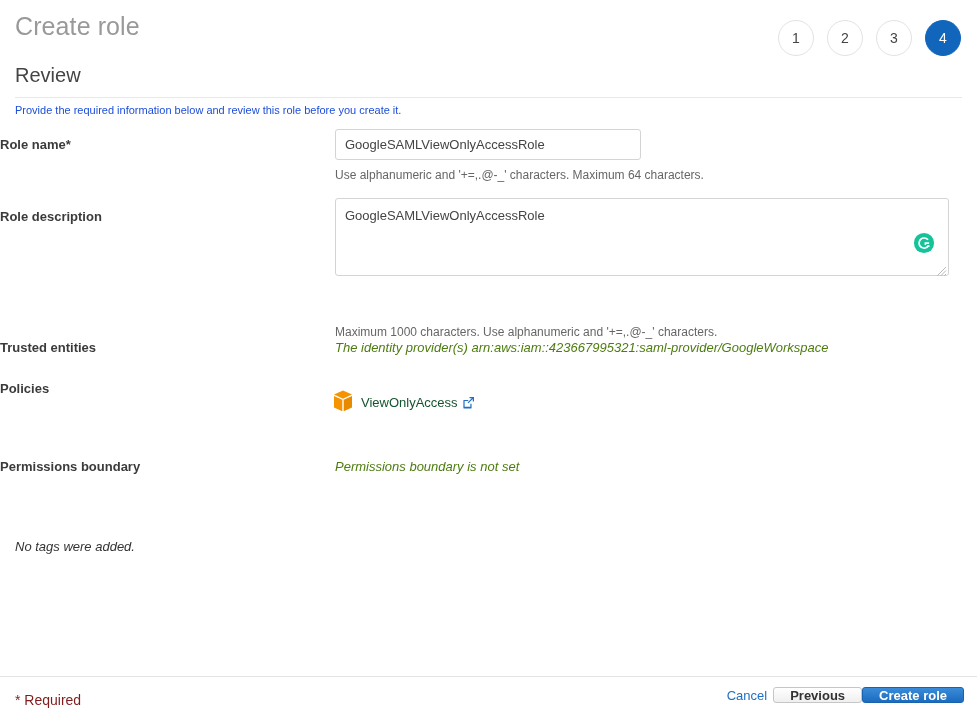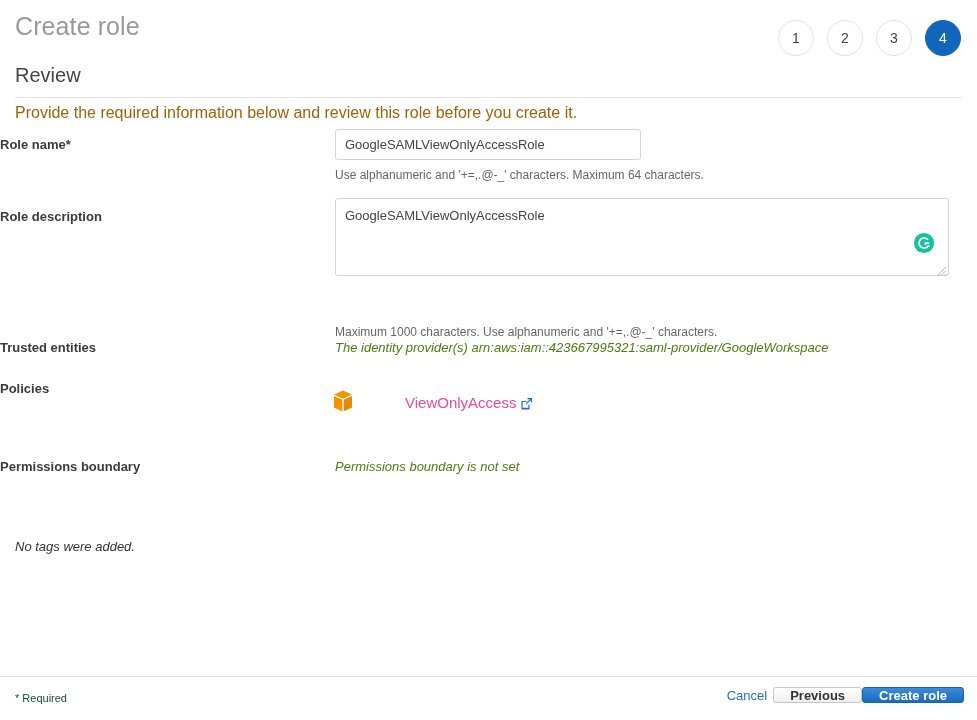--- a/index.html
+++ b/index.html
@@ -73,22 +73,22 @@
     left: 15px;
     right: 15px;
     top: 97px;
     height: 1px;
     background: #e7e7e7;
   }
   .intro {
     position: absolute;
     left: 15px;
     top: 104px;
-    font-size: 16px;
-    color: #a16207;
+    font-size: 11px;
+    color: #1d4ed8;
   }
 
   
   .form {
     position: absolute;
     left: 0;
     top: 128px;
     right: 0;
   }
   .row {
@@ -175,25 +175,24 @@
 
   
   .policy-line {
     position: absolute;
     left: 333px;
     display: flex;
     align-items: center;
     gap: 8px;
   }
   .policy-link {
-    font-size: 15px;
-    color: #ec4899;
+    font-size: 13px;
+    color: #14532d;
     text-decoration: none;
     cursor: pointer;
-    margin-left: 44px;
   }
   .ext-icon { display: inline-block; vertical-align: -2px; margin-left: 4px; }
 
   .no-tags {
     position: absolute;
     left: 15px;
     top: 539px;
     font-size: 13px;
     font-style: italic;
     color: #333333;
@@ -210,22 +209,22 @@
   .footer {
     position: absolute;
     left: 0; right: 0;
     top: 677px;
     height: 43px;
   }
   .required-note {
     position: absolute;
     left: 15px;
     top: 15px;
-    font-size: 11px;
-    color: #14532d;
+    font-size: 14px;
+    color: #7f1d1d;
   }
   .footer-actions {
     position: absolute;
     right: 13px;
     top: 10px;
     display: flex;
     align-items: center;
   }
   .link-button {
     font-size: 13px;

